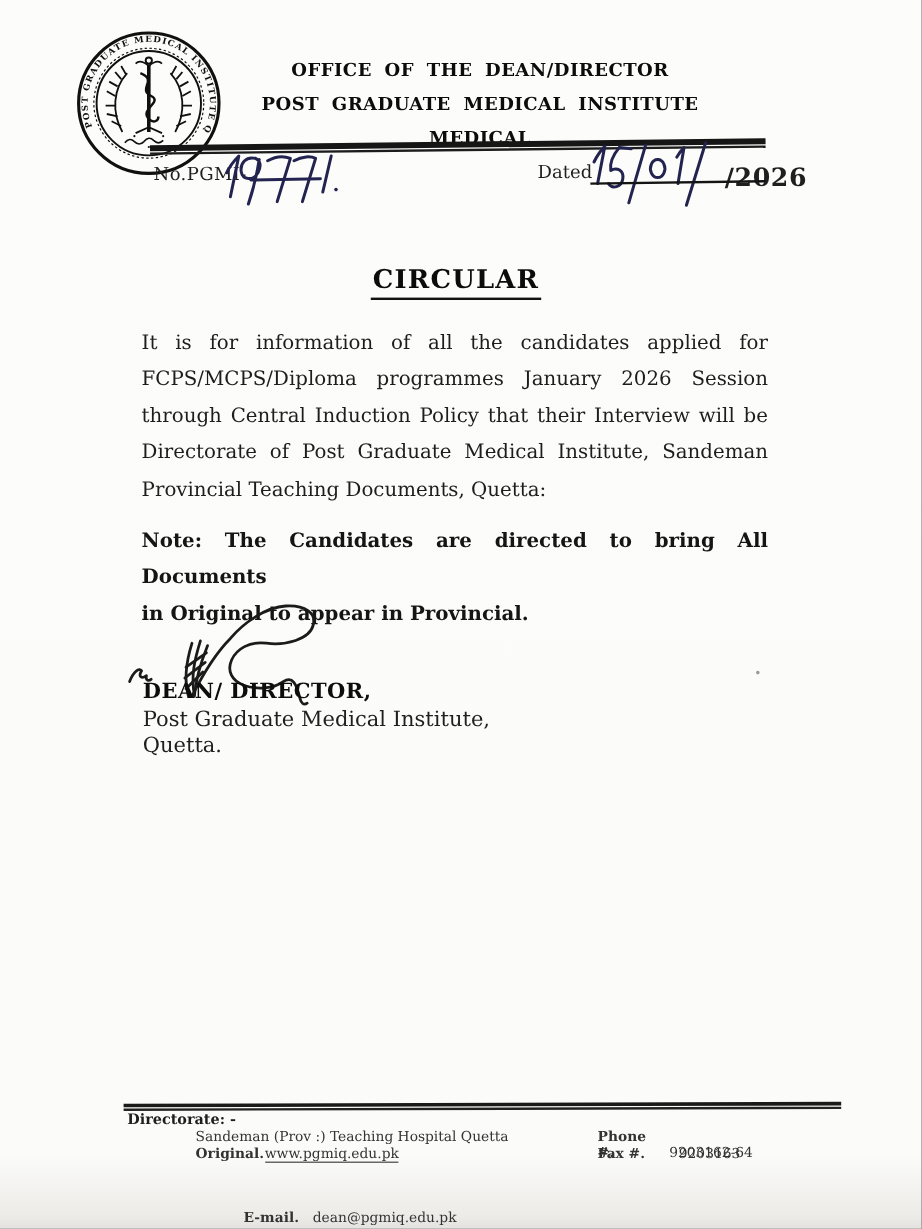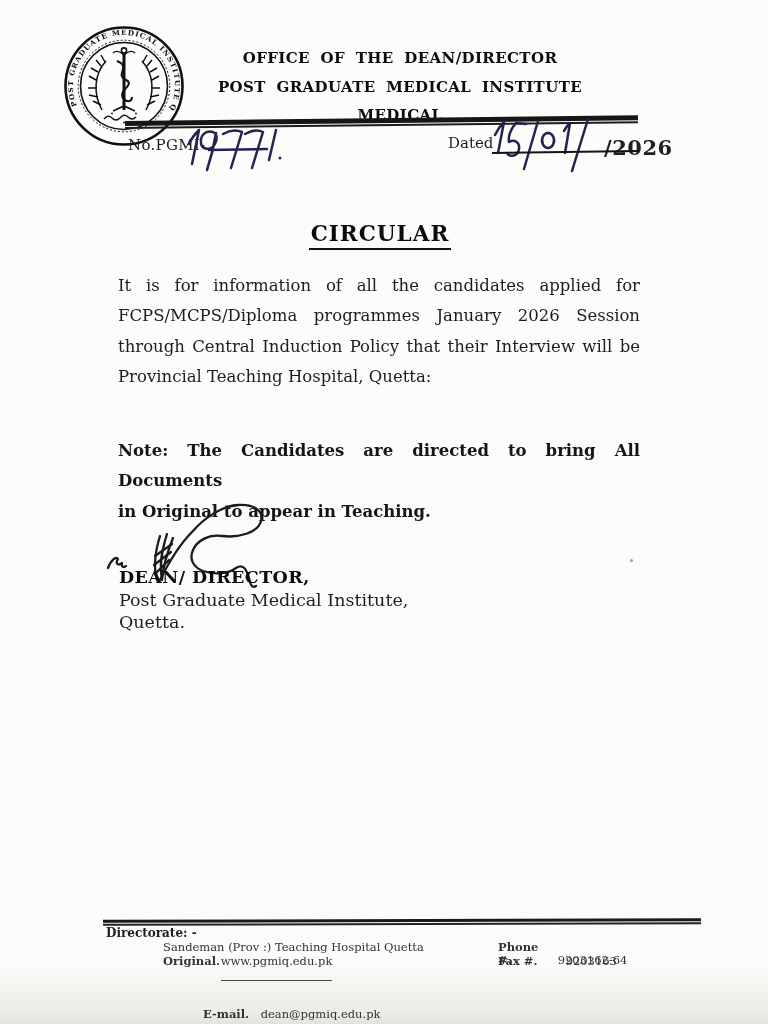--- a/index.html
+++ b/index.html
@@ -46,21 +46,21 @@
   .rule-bot .thick{height:3px;background:#1a1a1a;}
   .rule-bot .thin{margin-top:1px;height:1.5px;background:#222;}
   .foot{font-size:11.5px;color:#333;line-height:13px;}
   .f-dir{left:106px;top:927px;font-weight:bold;font-size:12px;color:#1e1e1e;}
   .f-addr{left:163px;top:941px;}
   .f-web{left:163px;top:955px;}
   .f-mail{left:163px;top:1008px;margin-left:40px;}
   .f-phone{left:498px;top:941px;}
   .f-fax{left:498px;top:955px;}
   .f-label{font-weight:bold;display:inline-block;width:54px;}
-  .f-link{border-bottom:1px solid #444;padding-bottom:12px;}
+  .f-link{border-bottom:1px solid #444;padding-bottom:0;}
   .f-val2{padding-left:8px;}
 </style>
 </head>
 <body>
 
 <div class="page">
 
   <svg class="abs" style="left:62px;top:24px;" width="124" height="124" viewBox="0 0 124 124" aria-label="POST GRADUATE MEDICAL INSTITUTE QUETTA">
     <circle class="sealk" cx="62" cy="62" r="58.5" stroke-width="2.6"></circle>
     <circle class="sealk" cx="62" cy="62" r="43.5" stroke-width="1.6"></circle>
@@ -130,26 +130,27 @@
   <div class="abs date-underline"></div>
 
   <div class="abs circ-head">
     <span>CIRCULAR</span>
   </div>
 
   <div class="abs para">
       <div class="tline just"><span>It is for information of all the candidates applied for</span></div>
       <div class="tline just"><span>FCPS/MCPS/Diploma programmes January 2026 Session</span></div>
       <div class="tline just"><span>through Central Induction Policy that their Interview will be</span></div>
-      <div class="tline"><span>Provincial Teaching Hospital, Quetta:</span></div>
+      <div class="tline just"><span>Directorate of Post Graduate Medical Institute, Sandeman</span></div>
+      <div class="tline"><span>Provincial Teaching Documents, Quetta:</span></div>
     </div>
 
   <div class="abs note">
       <div class="tline just"><span>Note: The Candidates are directed to bring All Documents</span></div>
-      <div class="tline"><span>in Original to appear in Teaching.</span></div>
+      <div class="tline"><span>in Original to appear in Provincial.</span></div>
     </div>
 
   <svg class="abs" style="left:98px;top:492px;" width="205" height="112" viewBox="0 0 205 112" aria-label="signature">
     <path class="sig" d="M10,76 C13,68 18,64 20,67 C17,72 20,74 24,71 C23,75 26,76 28,74"></path>
     <path class="sig" d="M62,44 C57,60 55,74 59,88"></path>
     <path class="sig" d="M69,42 C64,58 61,72 64,87"></path>
     <path class="sig" d="M75,46 C69,61 65,75 64,88"></path>
     <path class="sig" stroke-width="1.6" d="M57,64 L74,52 M56,73 L73,60 M57,82 L71,68"></path>
     <path class="sig" d="M62,88 C72,68 82,52 94,40 C106,26 124,14 140,13 C156,12 166,19 163,29
                          C160,41 140,46 124,44 C110,42 99,49 95,58 C91,67 95,75 105,79

